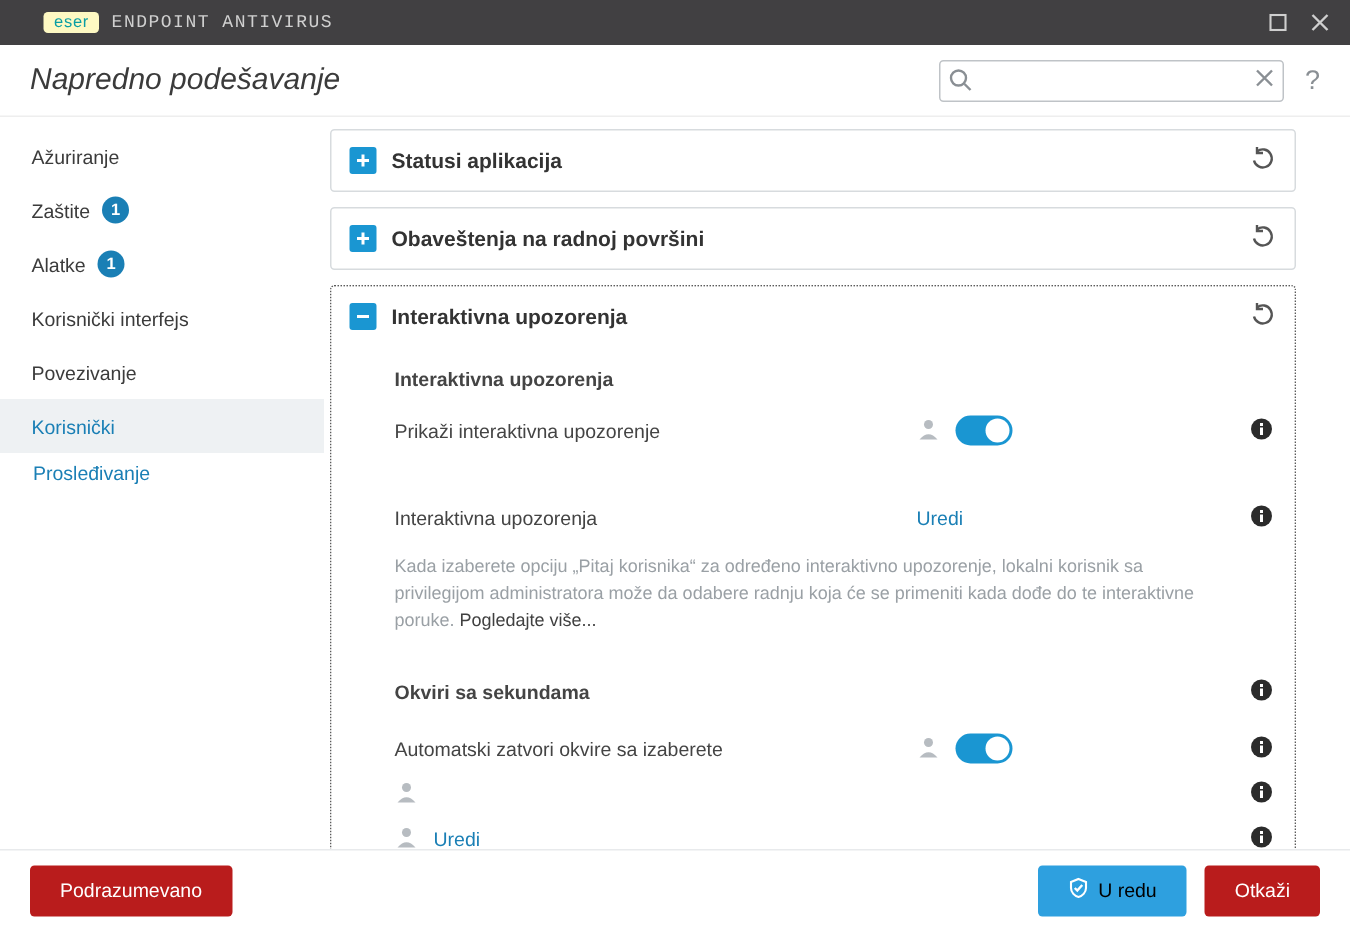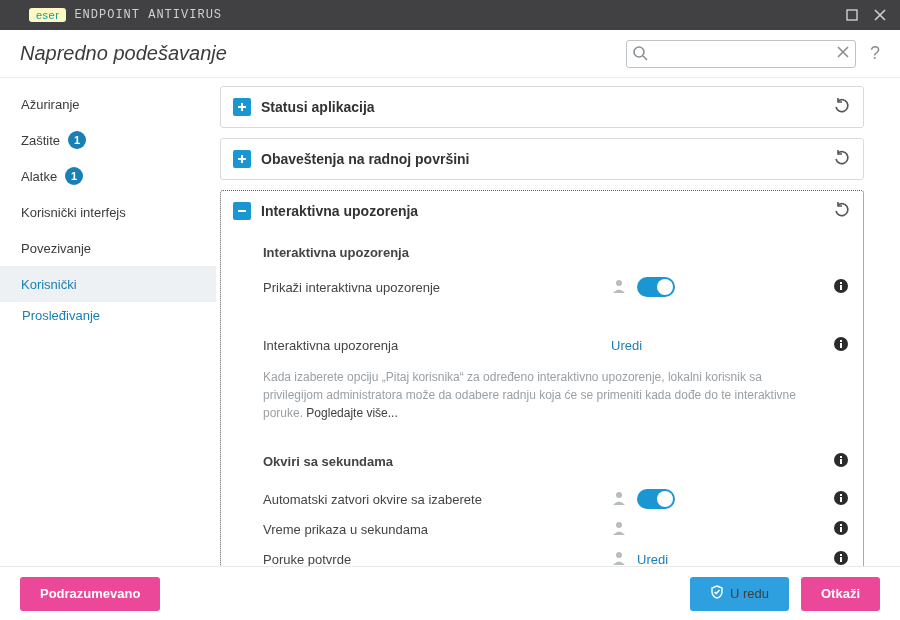--- a/index.html
+++ b/index.html
@@ -49,22 +49,22 @@
   .hint { color:#9aa0a5; font-size:12px; margin:8px 0 0; line-height:1.5; max-width:560px; }
   .hint a { color:#404040; text-decoration:none; }
   .numwrap { display:flex; align-items:center; border:1px solid #c6cace; border-radius:2px; height:26px; }
   .numwrap input { width:150px; height:24px; border:none; text-align:right; padding:0 8px; font-size:13px; outline:none; }
   .spin { width:18px; display:flex; flex-direction:column; border-left:1px solid #c6cace; }
   .spin div { height:12px; display:flex; align-items:center; justify-content:center; color:#555; }
   .spin div:first-child { border-bottom:1px solid #c6cace; }
 
   .footer { height:54px; border-top:1px solid #e8eaec; display:flex; align-items:center; padding:0 20px; gap:12px; }
   .btn { height:34px; padding:0 20px; border:none; border-radius:3px; font-size:13px; cursor:pointer; display:inline-flex; align-items:center; gap:6px; }
-  .btn.gray { background:#ec4899; color:#fff;font-weight:bold; }
-  .btn.blue { background:#2ea0df; color:#404040; }
+  .btn.gray { background:#b91c1c; color:#fff; }
+  .btn.blue { background:#2ea0df; color:#000000; }
   .fspace { flex:1; }
 
   svg { pointer-events:none; }
 </style>
 </head>
 <body>
 
 <div class="titlebar">
   <span class="brandbox">eser</span>
   <span class="brandtxt">ENDPOINT ANTIVIRUS</span>
@@ -252,40 +252,38 @@
           <span class="info">
             <svg width="16" height="16" viewBox="0 0 16 16">
                 <circle cx="8" cy="8" r="7" fill="#2b2b2b"></circle>
                 <rect x="7" y="7" width="2" height="5" fill="#fff"></rect>
                 <rect x="7" y="4" width="2" height="2" fill="#fff"></rect>
               </svg>
           </span>
         </div>
 
         <div class="row">
-          <div class="label">Vreme prikaza u sekundama</div>
           <div class="ctrls">
             <span class="usericon">
               <svg width="16" height="16" viewBox="0 0 16 16">
                   <circle cx="8" cy="5" r="3" fill="#b7bcc1"></circle>
                   <path d="M2 15 Q8 8 14 15 Z" fill="#b7bcc1"></path>
                 </svg>
             </span>
           </div>
           <span class="info">
             <svg width="16" height="16" viewBox="0 0 16 16">
                 <circle cx="8" cy="8" r="7" fill="#2b2b2b"></circle>
                 <rect x="7" y="7" width="2" height="5" fill="#fff"></rect>
                 <rect x="7" y="4" width="2" height="2" fill="#fff"></rect>
               </svg>
           </span>
         </div>
 
         <div class="row">
-          <div class="label">Poruke potvrde</div>
           <div class="ctrls">
             <span class="usericon">
               <svg width="16" height="16" viewBox="0 0 16 16">
                   <circle cx="8" cy="5" r="3" fill="#b7bcc1"></circle>
                   <path d="M2 15 Q8 8 14 15 Z" fill="#b7bcc1"></path>
                 </svg>
             </span>
             <span class="link">Uredi</span>
           </div>
           <span class="info">

